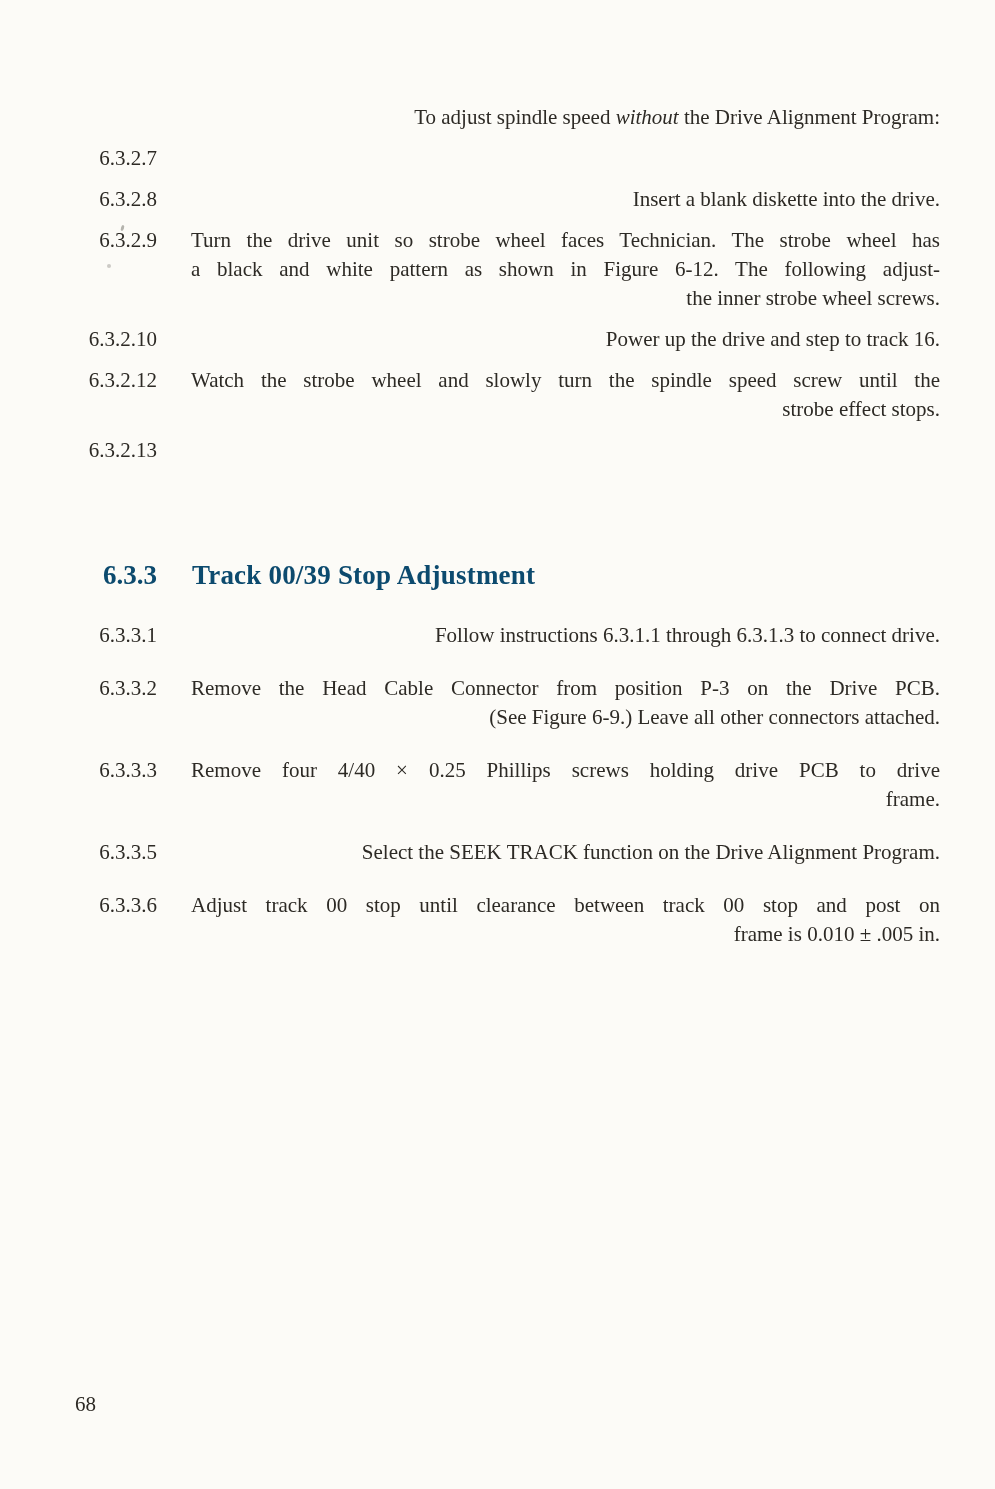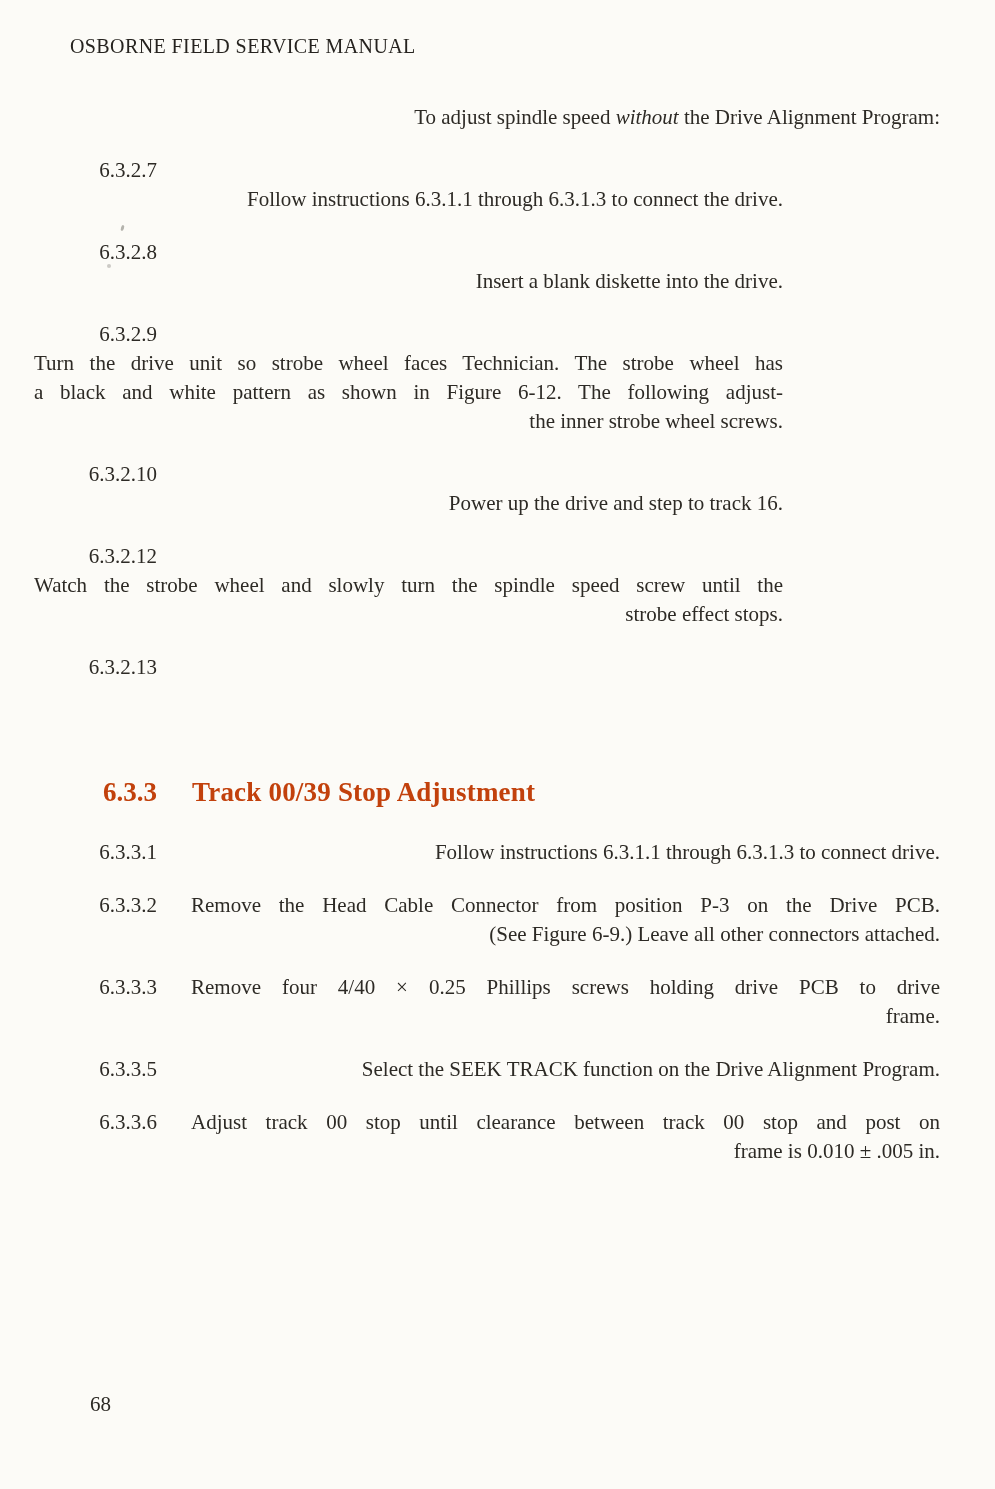--- a/index.html
+++ b/index.html
@@ -26,21 +26,21 @@
     color: #26231f;
   }
   .intro {
     margin: 0 0 0 191px;
     width: 749px;
   }
   .step {
     display: flex;
     align-items: flex-start;
   }
-  #items-632 .step { margin-top: 24px; flex-direction: column; }
+  #items-632 .step { margin-top: 12px; }
   #items-633 .step { margin-top: 24px; }
   #items-633 .step:first-child { margin-top: 29px; }
   .step-num {
     flex: none;
     width: 157px;
     text-align: right;
     color: #2d2a25;
   }
   .step-text {
     flex: none;
@@ -51,63 +51,59 @@
   .line.stretch {
     text-align: justify;
     text-align-last: justify;
   }
   .section-heading {
     display: flex;
     margin: 93px 0 0 0;
     font-size: 27px;
     line-height: 34px;
     font-weight: bold;
-    color: #c2410c;
+    color: #0c4a6e;
   }
   .section-heading .sec-num {
     flex: none;
     width: 157px;
     text-align: right;
   }
   .section-heading .sec-title {
     flex: none;
     margin-left: 35px;
     letter-spacing: 0.2px;
   }
   .page-number {
     position: absolute;
-    left: 90px;
+    left: 75px;
     top: 1390px;
     font-size: 21px;
     color: #2d2a25;
   }
   i { font-style: italic; }
   .speck {
     position: absolute;
     background: #5d5a52;
     border-radius: 50%;
   }
   .speck-a { left: 121px; top: 225px; width: 3px; height: 6px; opacity: 0.45; transform: rotate(18deg); }
   .speck-b { left: 107px; top: 264px; width: 4px; height: 4px; opacity: 0.3; }
 </style>
 </head>
 <body>
 
 <div class="page">
 
-  <div class="running-header">OSBORNE FIELD SERVICE MANUAL</div>
 
   <p class="intro line">To adjust spindle speed <i>without</i> the Drive Alignment Program:</p>
 
   <div id="items-632">
   <div class="step">
     <span class="step-num">6.3.2.7</span>
-    <div class="step-text">
-          <div class="line">Follow instructions 6.3.1.1 through 6.3.1.3 to connect the drive.</div>
-        </div>
   </div>
 
   <div class="step">
     <span class="step-num">6.3.2.8</span>
     <div class="step-text">
           <div class="line">Insert a blank diskette into the drive.</div>
         </div>
   </div>
 
   <div class="step">

